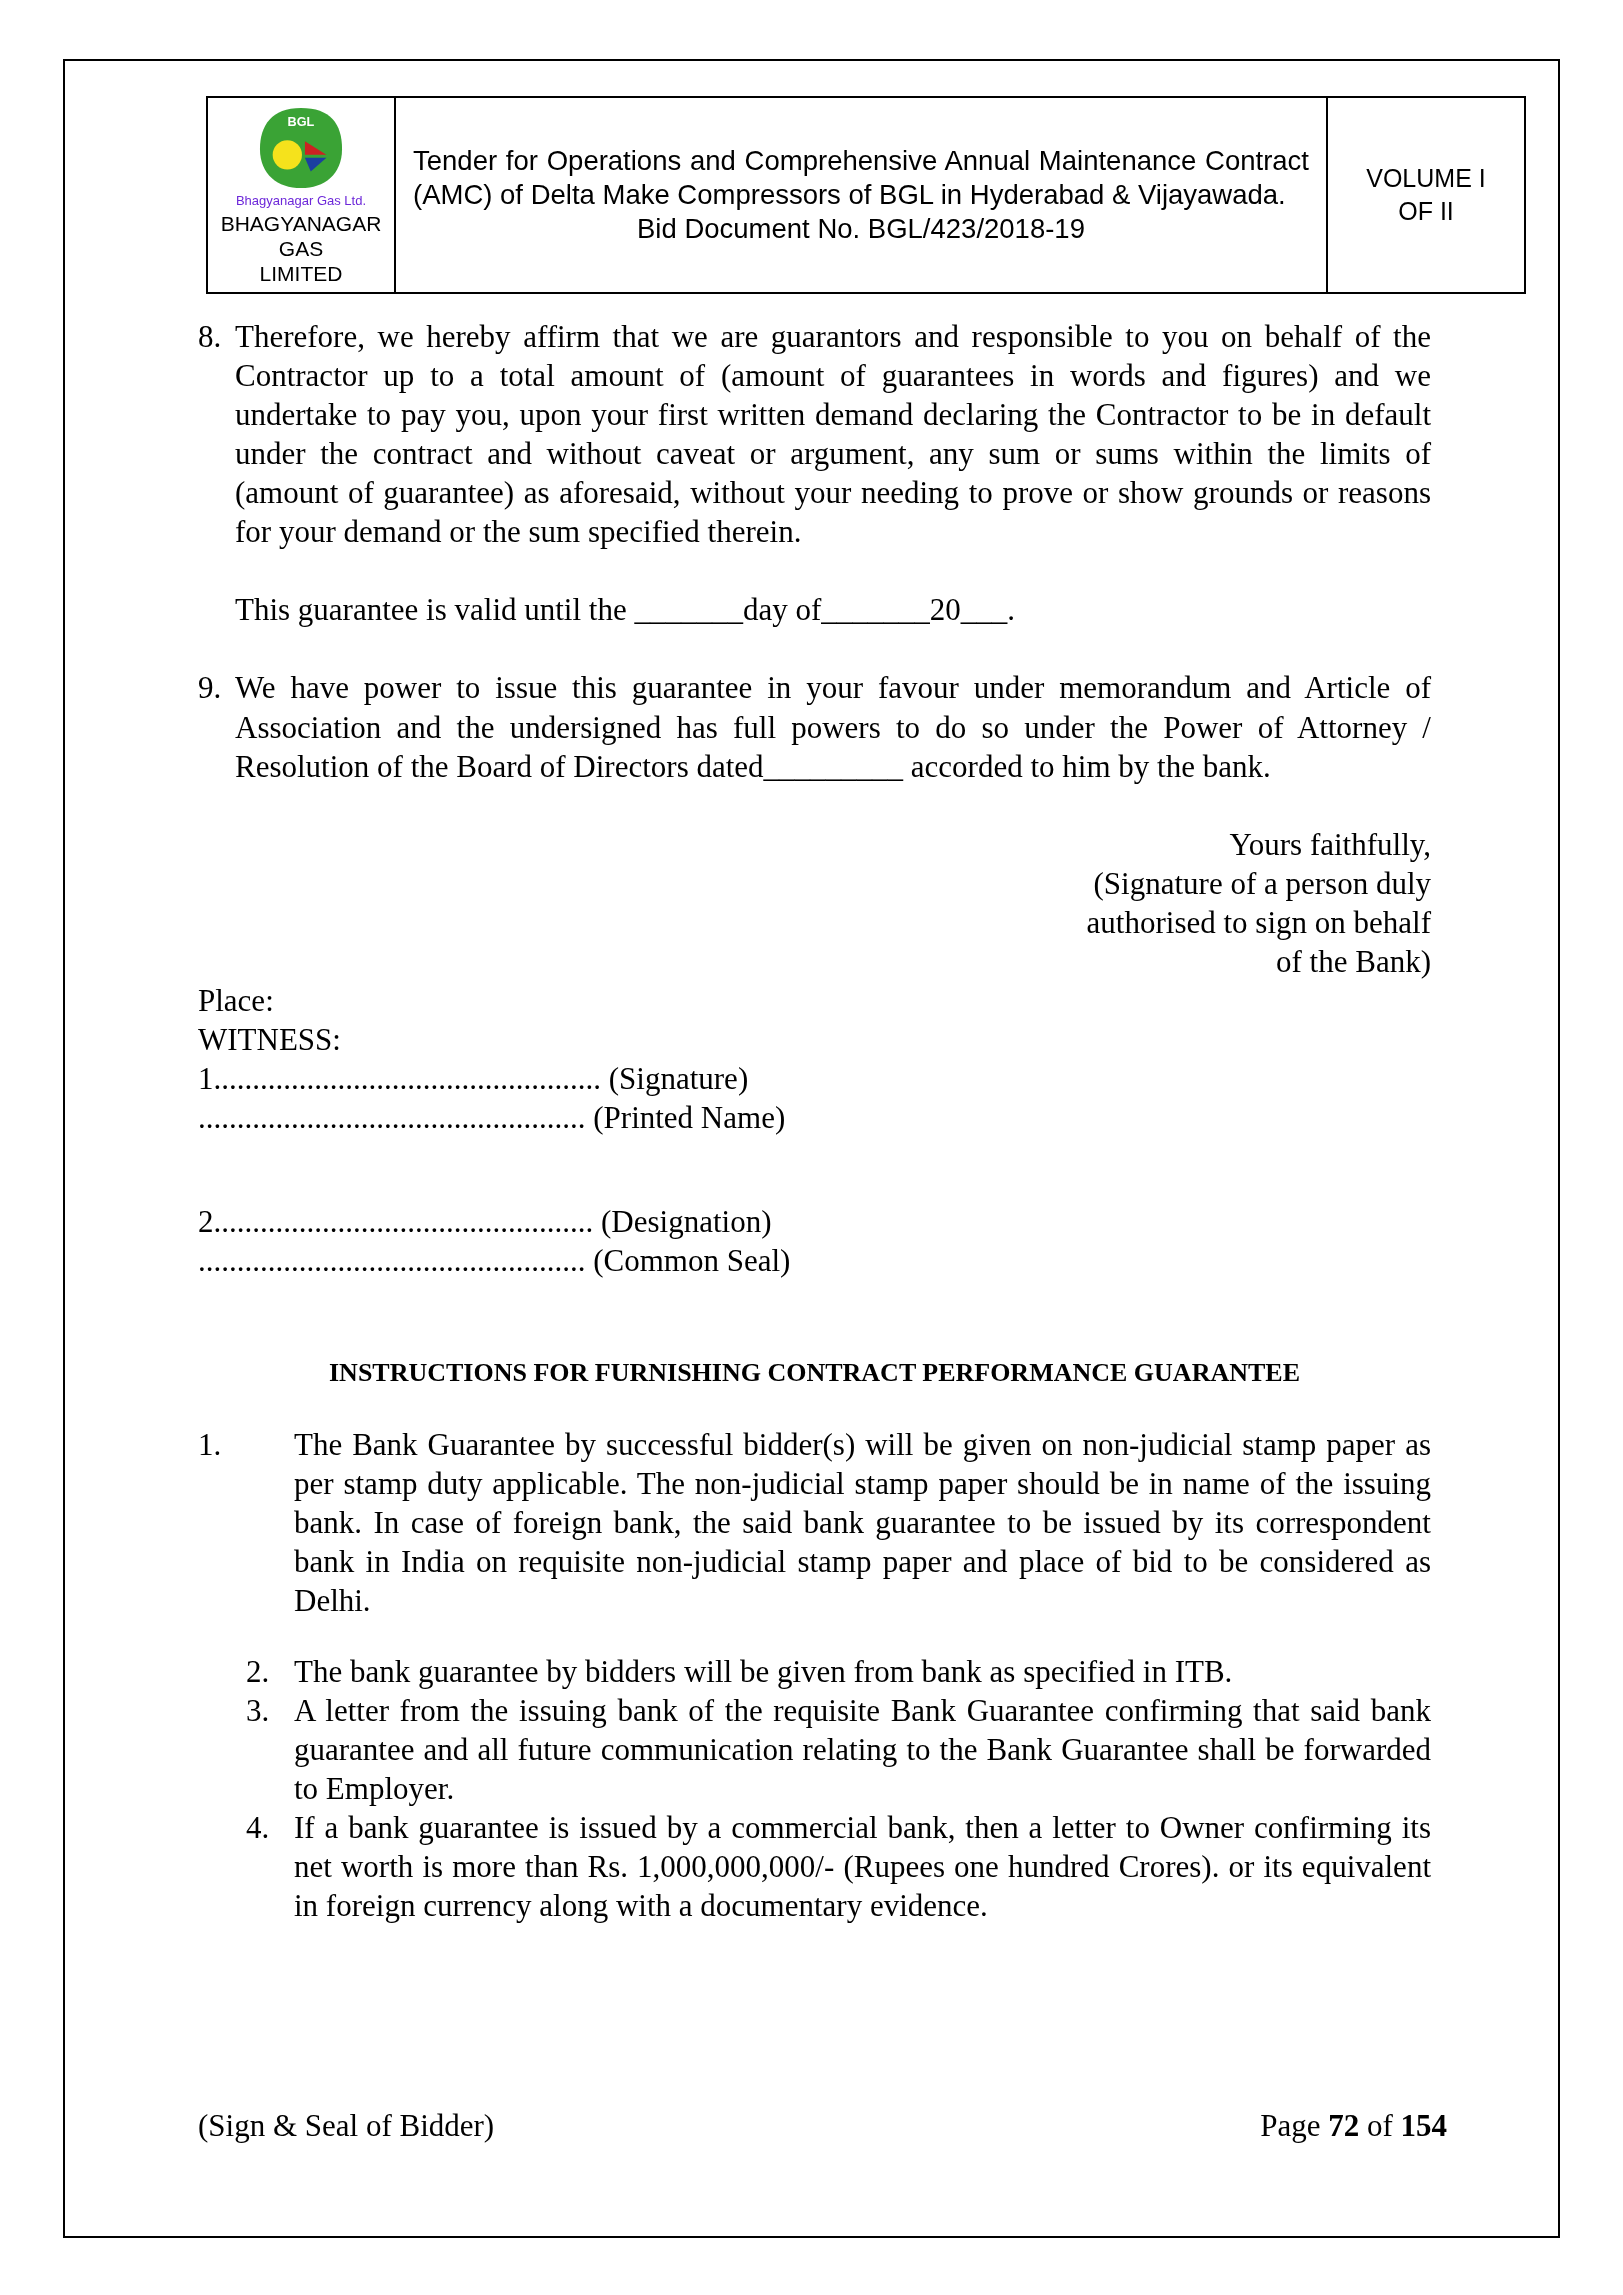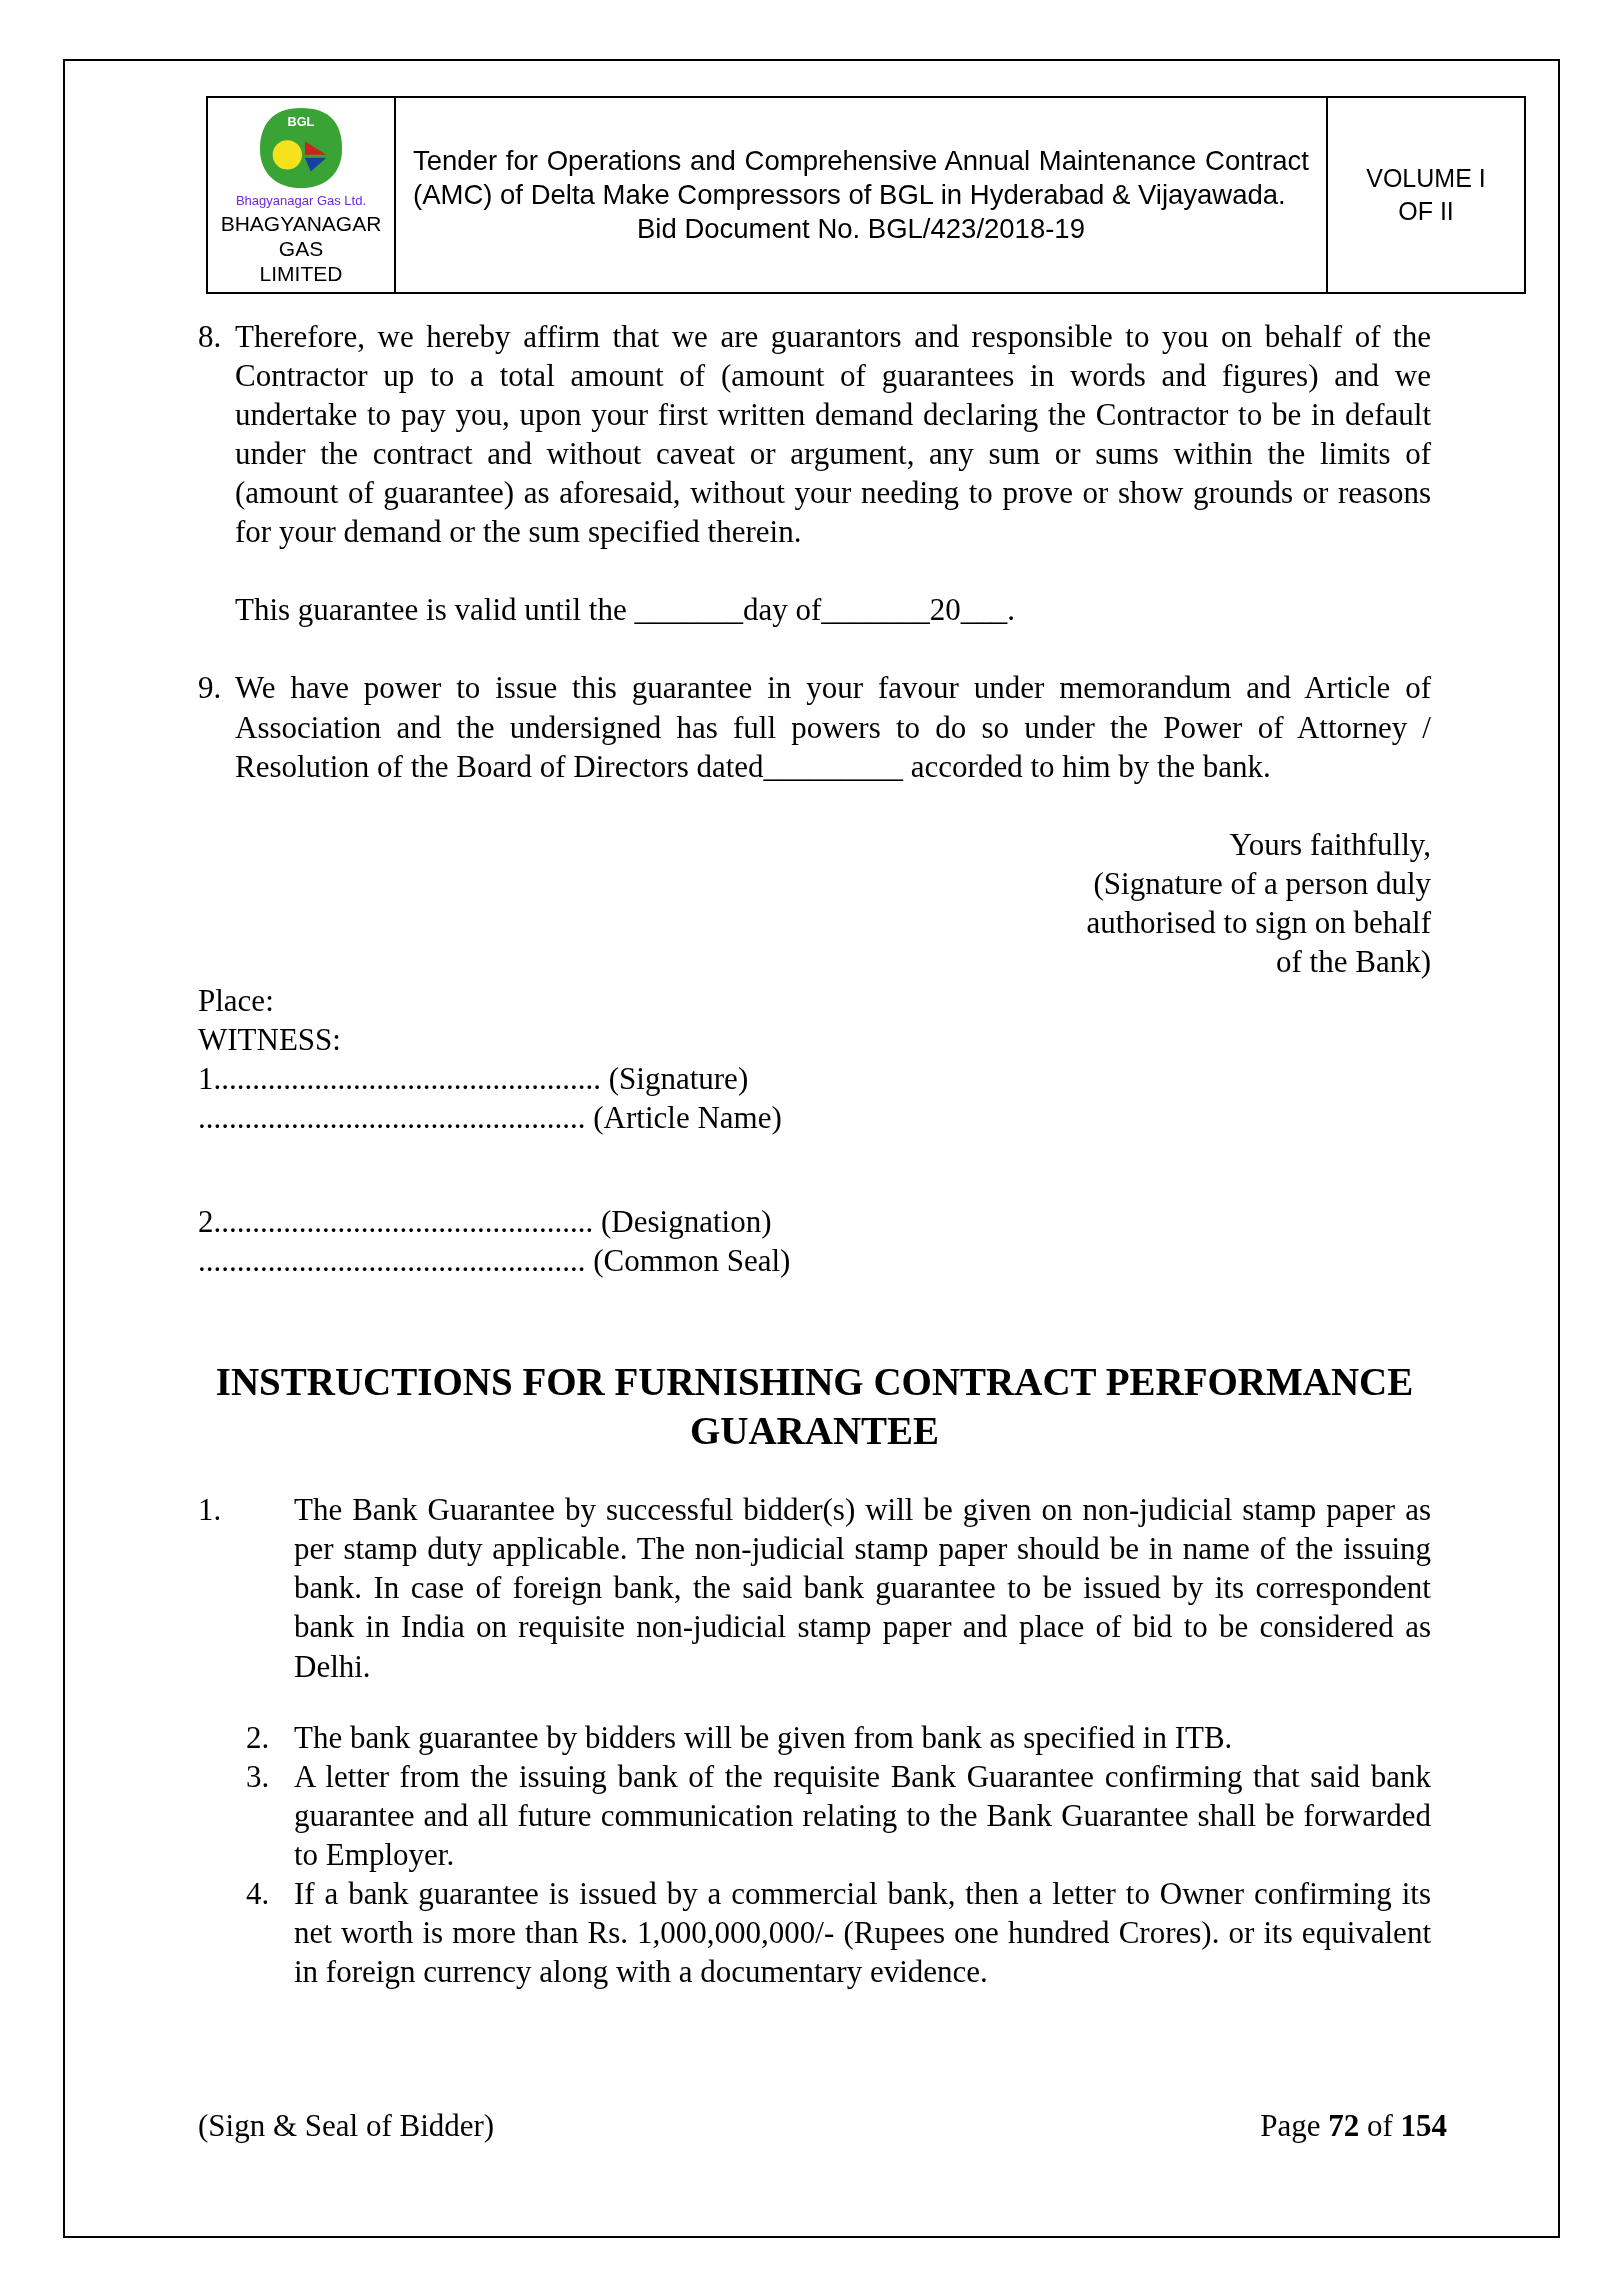--- a/index.html
+++ b/index.html
@@ -34,21 +34,21 @@
   .company-name { font-size: 21px; line-height: 1.18; margin-top: 3.9px; }
   
   .doc-body { margin: 23.6px 127px 0 133px; font-size: 31px; line-height: 1.26; }
   .para { display: flex; }
   .para .num   { flex: 0 0 37px; }
   .para .ptext { flex: 1; text-align: justify; }
   .validity { margin: 39px 0 0 37px; }
   .gap-top  { margin-top: 39px; }
   .signoff  { text-align: right; margin-top: 39px; }
   .wgap { margin-top: 65px; }
-  .instr-heading { text-align: center; font-weight: bold; font-size: 39px; margin-top: 77px; }
+  .instr-heading { text-align: center; font-weight: bold; font-size: 26px; margin-top: 77px; }
   .instr1 { margin-top: 35px; }
   .instr1 .num { flex: 0 0 96px; }
   .instr-sub { margin-left: 48px; }
   .instr-sub .num { flex: 0 0 48px; }
   .first-sub { margin-top: 32px; }
   .footer {
     position: absolute; left: 133px; right: 111px; bottom: 92px;
     display: flex; justify-content: space-between;
     font-size: 31px;
   }
@@ -105,21 +105,21 @@
     <div class="signoff">
       <div>Yours faithfully,</div>
       <div>(Signature of a person duly</div>
       <div>authorised to sign on behalf</div>
       <div>of the Bank)</div>
     </div>
 
     <div>Place:</div>
     <div>WITNESS:</div>
     <div>1.................................................. (Signature)</div>
-    <div>.................................................. (Article Name)</div>
+    <div>.................................................. (Printed Name)</div>
     <div class="wgap">2................................................. (Designation)</div>
     <div>.................................................. (Common Seal)</div>
 
     <div class="instr-heading">INSTRUCTIONS FOR FURNISHING CONTRACT PERFORMANCE GUARANTEE</div>
 
     <div class="para instr1">
       <span class="num">1.</span>
       <span class="ptext">The Bank Guarantee by successful bidder(s) will be given on non-judicial stamp paper as per stamp duty applicable. The non-judicial stamp paper should be in name of the issuing bank. In case of foreign bank, the said bank guarantee to be issued by its correspondent bank in India on requisite non-judicial stamp paper and place of bid to be considered as Delhi.</span>
     </div>
 

